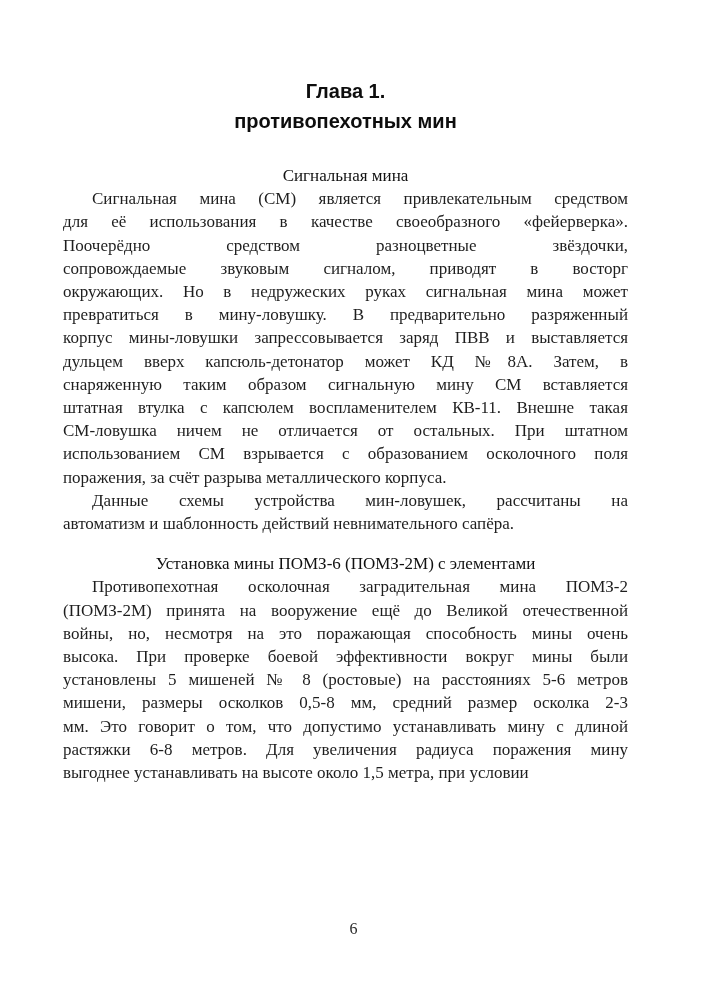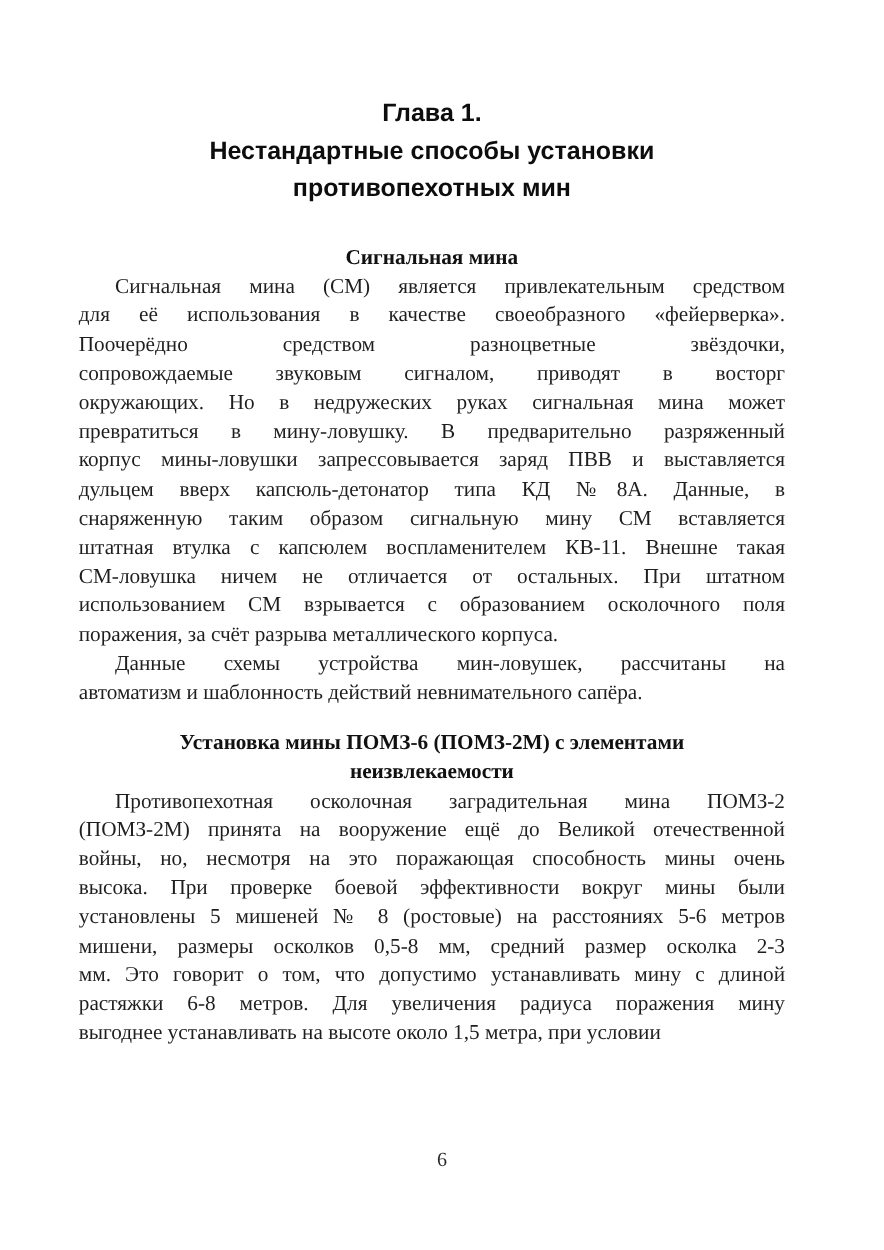--- a/index.html
+++ b/index.html
@@ -33,21 +33,21 @@
     margin-top: 28px;
     font-family: "Liberation Serif", serif;
     font-size: 17px;
     line-height: 23.2px;
     color: #1e1e1e;
   }
   .section + .section {
     margin-top: 17px;
   }
   .heading-line {
-    font-weight: bold;
+    font-weight: normal;
     text-align: center;
     color: #111111;
   }
   .para .line {
     text-align: justify;
     text-align-last: justify;
   }
   .para .line.first {
     text-indent: 29px;
   }
@@ -66,50 +66,48 @@
   }
 </style>
 </head>
 <body>
 
 <div class="page">
   <div class="content">
     <header class="chapter">
       <div>Глава 1.</div>
       <div id="chapter-title">
-          <div>Нестандартные способы установки</div>
           <div>противопехотных мин</div>
         </div>
     </header>
     <main class="body-block" id="sections">
         <div class="section">
           <div class="heading-line">Сигнальная мина</div>
           <div class="para">
             <div class="line first">Сигнальная мина (СМ) является привлекательным средством</div>
             <div class="line">для её использования в качестве своеобразного «фейерверка».</div>
             <div class="line">Поочерёдно средством разноцветные звёздочки,</div>
             <div class="line">сопровождаемые звуковым сигналом, приводят в восторг</div>
             <div class="line">окружающих. Но в недружеских руках сигнальная мина может</div>
             <div class="line">превратиться в мину-ловушку. В предварительно разряженный</div>
             <div class="line">корпус мины-ловушки запрессовывается заряд ПВВ и выставляется</div>
-            <div class="line">дульцем вверх капсюль-детонатор типа КД №8А. Данные, в</div>
+            <div class="line">дульцем вверх капсюль-детонатор может КД №8А. Затем, в</div>
             <div class="line">снаряженную таким образом сигнальную мину СМ вставляется</div>
             <div class="line">штатная втулка с капсюлем воспламенителем КВ-11. Внешне такая</div>
             <div class="line">СМ-ловушка ничем не отличается от остальных. При штатном</div>
             <div class="line">использованием СМ взрывается с образованием осколочного поля</div>
             <div class="line para-last">поражения, за счёт разрыва металлического корпуса.</div>
           </div>
           <div class="para">
             <div class="line first">Данные схемы устройства мин-ловушек, рассчитаны на</div>
             <div class="line para-last">автоматизм и шаблонность действий невнимательного сапёра.</div>
           </div>
         </div>
         <div class="section">
           <div class="heading-line">Установка мины ПОМЗ-6 (ПОМЗ-2М) с элементами</div>
-          <div class="heading-line">неизвлекаемости</div>
           <div class="para">
             <div class="line first">Противопехотная осколочная заградительная мина ПОМЗ-2</div>
             <div class="line">(ПОМЗ-2М) принята на вооружение ещё до Великой отечественной</div>
             <div class="line">войны, но, несмотря на это поражающая способность мины очень</div>
             <div class="line">высока. При проверке боевой эффективности вокруг мины были</div>
             <div class="line">установлены 5 мишеней № 8 (ростовые) на расстояниях 5-6 метров</div>
             <div class="line">мишени, размеры осколков 0,5-8 мм, средний размер осколка 2-3</div>
             <div class="line">мм. Это говорит о том, что допустимо устанавливать мину с длиной</div>
             <div class="line">растяжки 6-8 метров. Для увеличения радиуса поражения мину</div>
             <div class="line para-last">выгоднее устанавливать на высоте около 1,5 метра, при условии</div>

